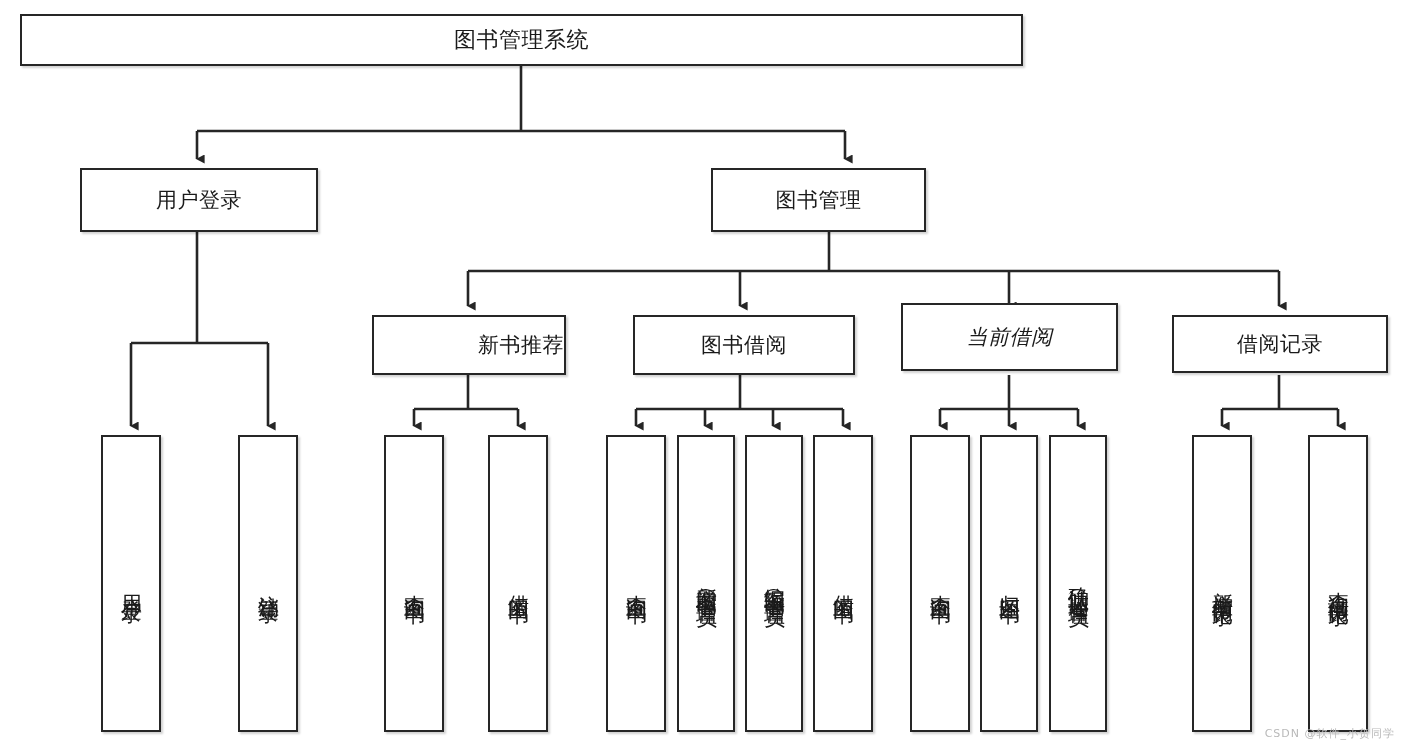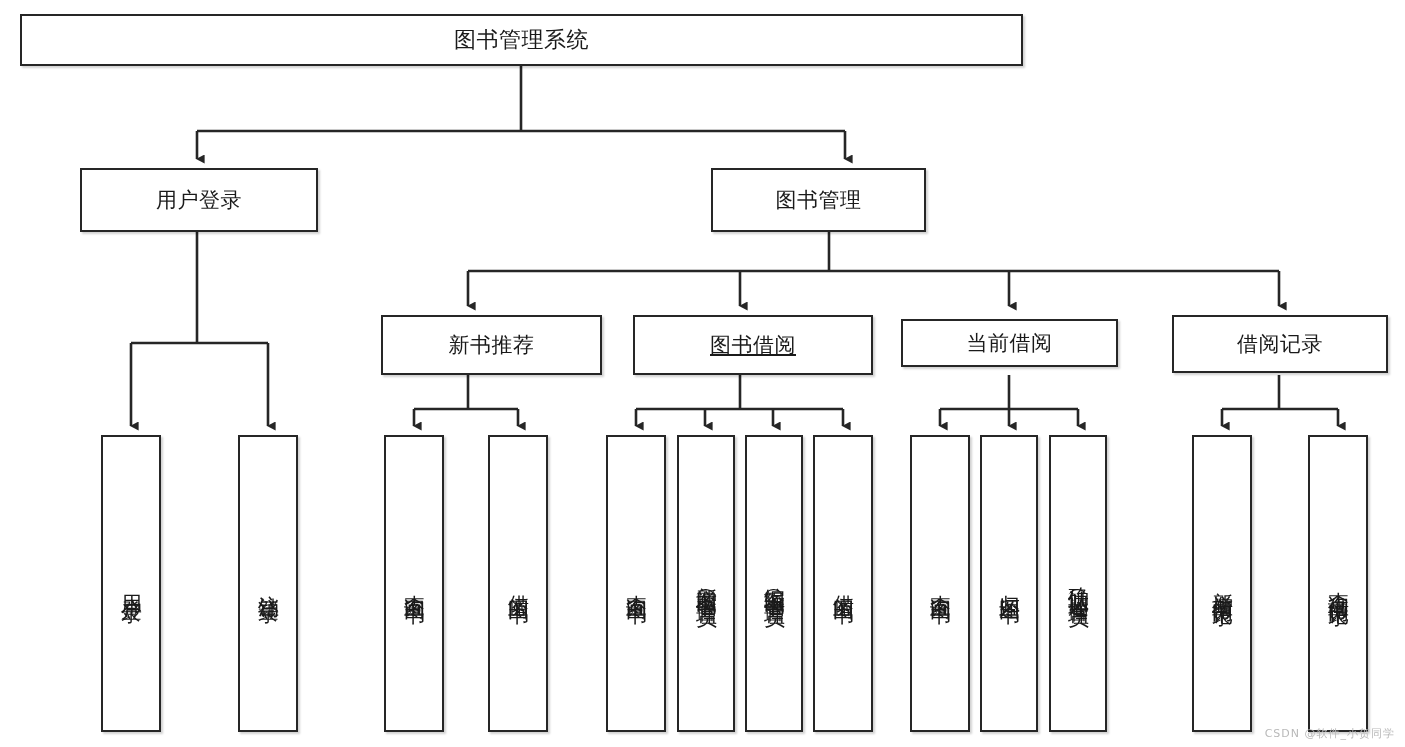--- a/index.html
+++ b/index.html
@@ -129,27 +129,27 @@
     <span class="node-label">图书管理系统</span>
   </div>
 
   <div class="node" style="left:80px; top:168px; width:238px; height:64px;">
     <span class="node-label">用户登录</span>
   </div>
   <div class="node" style="left:711px; top:168px; width:215px; height:64px;">
     <span class="node-label">图书管理</span>
   </div>
 
-  <div class="node" style="left:381px; top:315px; width:221px; height:60px;">
+  <div class="node" style="left:372px; top:315px; width:194px; height:60px;justify-content:flex-end;">
     <span class="node-label">新书推荐</span>
   </div>
-  <div class="node" style="left:633px; top:315px; width:240px; height:60px;text-decoration:underline;">
+  <div class="node" style="left:633px; top:315px; width:222px; height:60px;">
     <span class="node-label">图书借阅</span>
   </div>
-  <div class="node" style="left:901px; top:319px; width:217px; height:48px;">
+  <div class="node" style="left:901px; top:303px; width:217px; height:68px;font-style:italic;">
     <span class="node-label">当前借阅</span>
   </div>
   <div class="node" style="left:1172px; top:315px; width:216px; height:58px;">
     <span class="node-label">借阅记录</span>
   </div>
 
   <div class="node leaf" style="left:101px; top:435px; width:60px; height:297px;">
     <span class="node-label">用户登录</span>
   </div>
   <div class="node leaf" style="left:238px; top:435px; width:60px; height:297px;">

